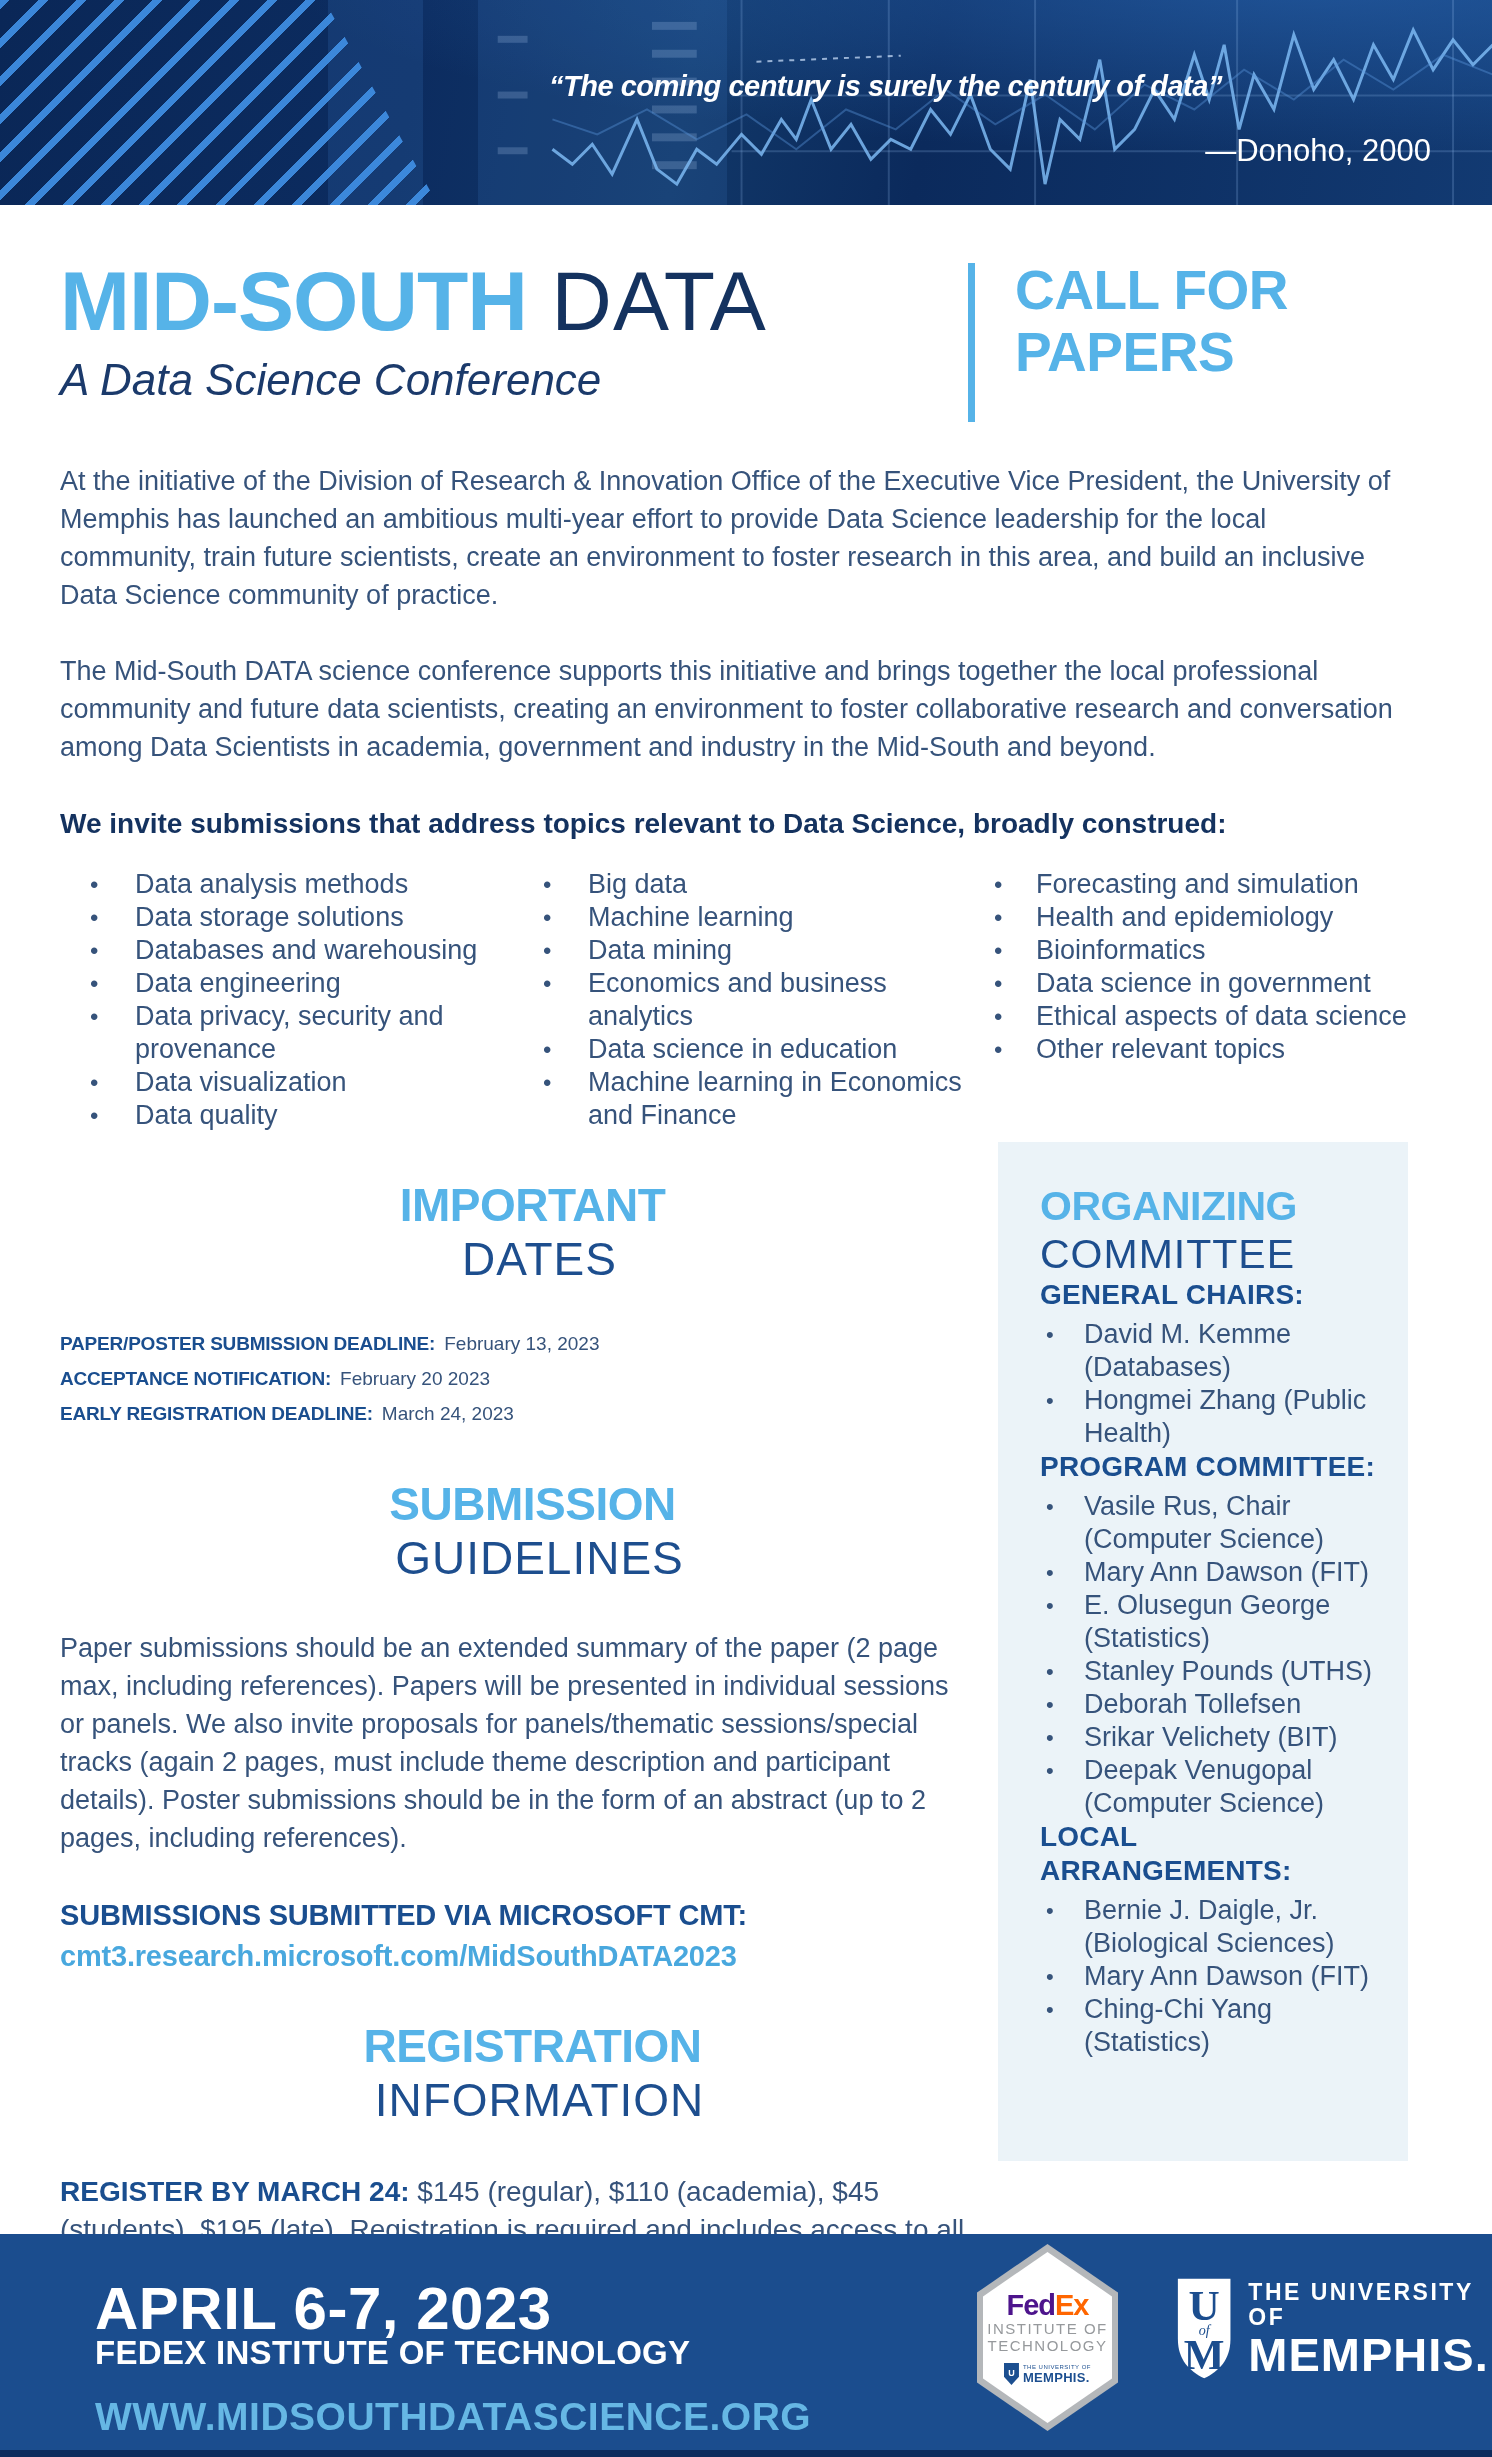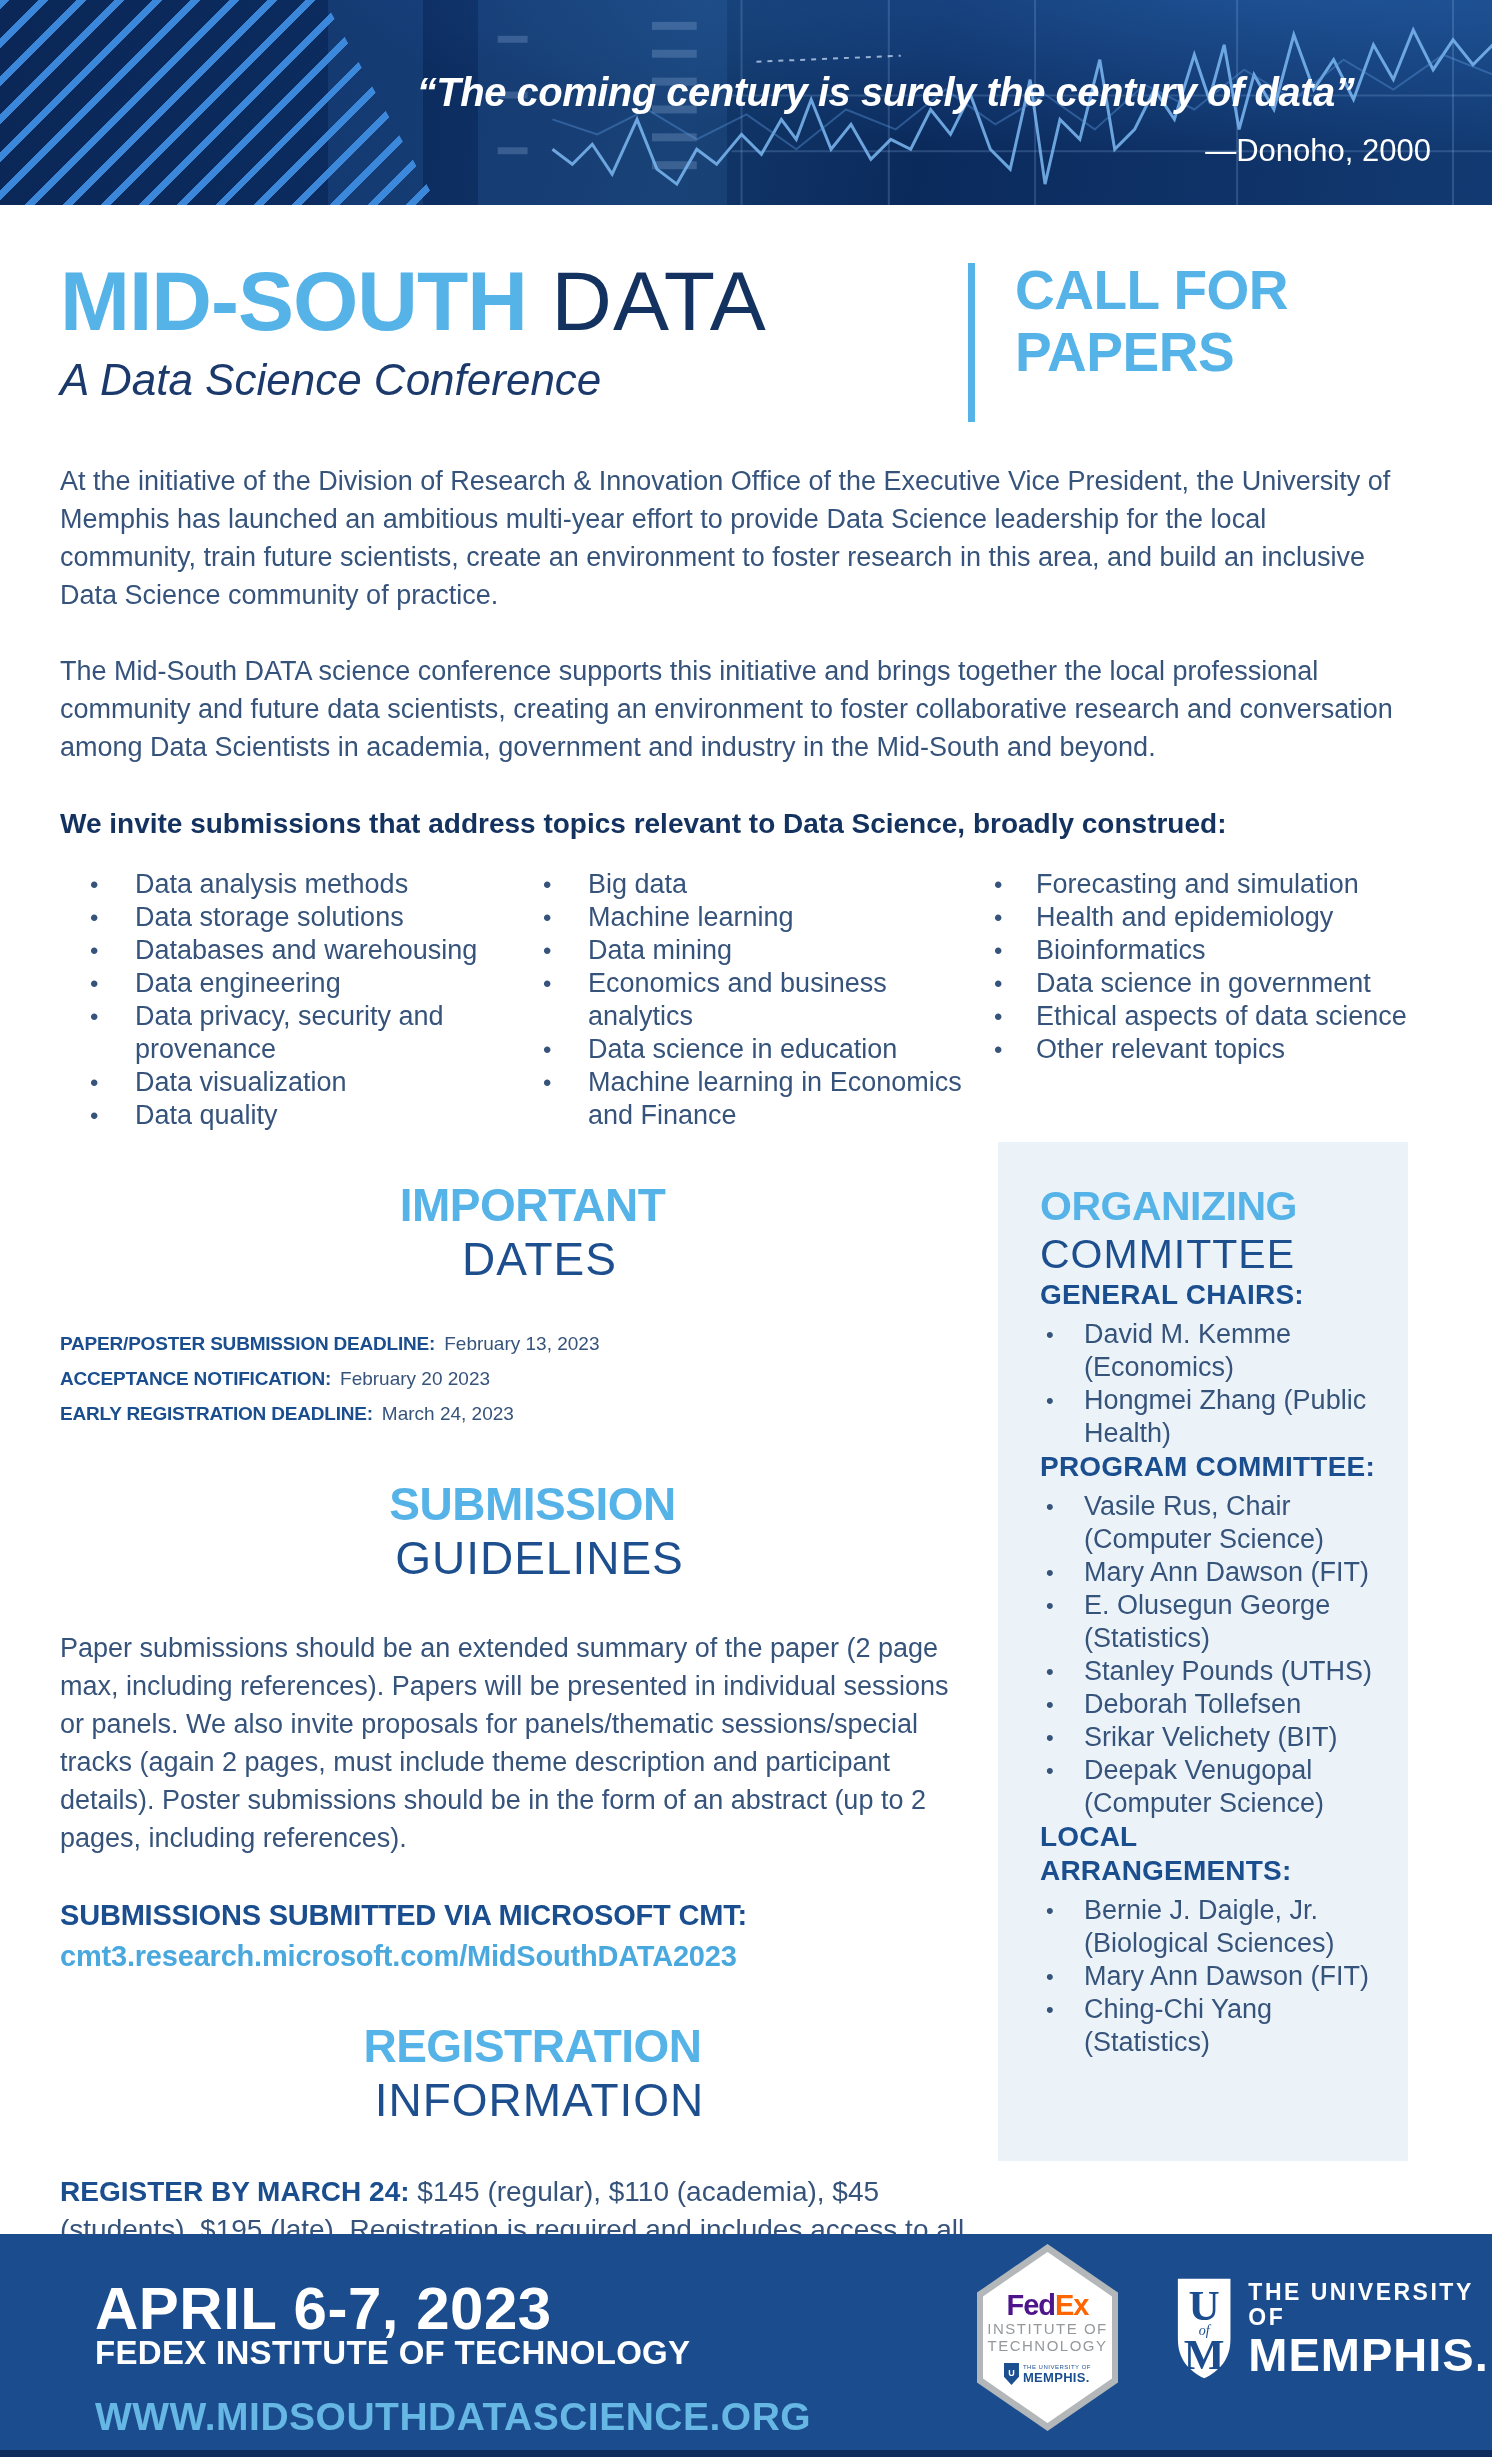--- a/index.html
+++ b/index.html
@@ -11,21 +11,21 @@
       radial-gradient(ellipse at 88% -10%, rgba(45,110,190,.55), transparent 55%),
       linear-gradient(100deg,#0a2757 0%,#0c2c60 28%,#113768 46%,#0b2a5c 62%,#123a72 100%);
       overflow:hidden;}
   .banner .band1{position:absolute;left:328px;top:0;width:95px;height:205px;background:rgba(60,120,195,.20);}
   .banner .band2{position:absolute;left:478px;top:0;width:249px;height:205px;background:rgba(70,130,205,.16);}
   .stripes{position:absolute;left:0;top:0;width:438px;height:205px;
       background:repeating-linear-gradient(135deg,rgba(62,140,224,.95) 0 7px,transparent 7px 27px);
       clip-path:polygon(0 0,74% 0,100% 100%,0 100%);}
   .chart-svg{position:absolute;left:0;top:0;}
   .quote{position:absolute;left:393px;top:70px;width:985px;text-align:center;color:#ffffff;
-      font-size:40px;font-weight:700;font-style:italic;letter-spacing:-0.5px;z-index:3;}
+      font-size:29px;font-weight:700;font-style:italic;letter-spacing:-0.5px;z-index:3;}
   .attribution{position:absolute;right:62px;top:133px;color:#ffffff;font-size:31px;font-weight:400;z-index:3;}
 
   
   .content{position:absolute;left:60px;top:205px;width:1373px;}
   .title-row{display:flex;align-items:flex-start;margin-top:52px;}
   .title-left{width:908px;}
   .main-title{font-size:84px;line-height:88px;white-space:nowrap;letter-spacing:-1px;}
   .main-title .t1{color:#56b3e8;font-weight:900;}
   .main-title .t2{color:#14325f;font-weight:300;letter-spacing:1px;}
   .subtitle{margin-top:10px;font-size:44px;font-style:italic;font-weight:400;color:#1b3a6b;}
@@ -234,21 +234,21 @@
 
     </div>
   </div>
 
   <aside class="sidebar">
     <div class="sb-head1">ORGANIZING</div>
     <div class="sb-head2">COMMITTEE</div>
 
     <div class="sb-group-title">GENERAL CHAIRS:</div>
     <ul class="sb-list">
-      <li>David M. Kemme (Economics)</li>
+      <li>David M. Kemme (Databases)</li>
       <li>Hongmei Zhang (Public Health)</li>
     </ul>
 
     <div class="sb-group-title">PROGRAM COMMITTEE:</div>
     <ul class="sb-list">
       <li>Vasile Rus, Chair (Computer Science)</li>
       <li>Mary Ann Dawson (FIT)</li>
       <li>E. Olusegun George (Statistics)</li>
       <li>Stanley Pounds (UTHS)</li>
       <li>Deborah Tollefsen</li>

